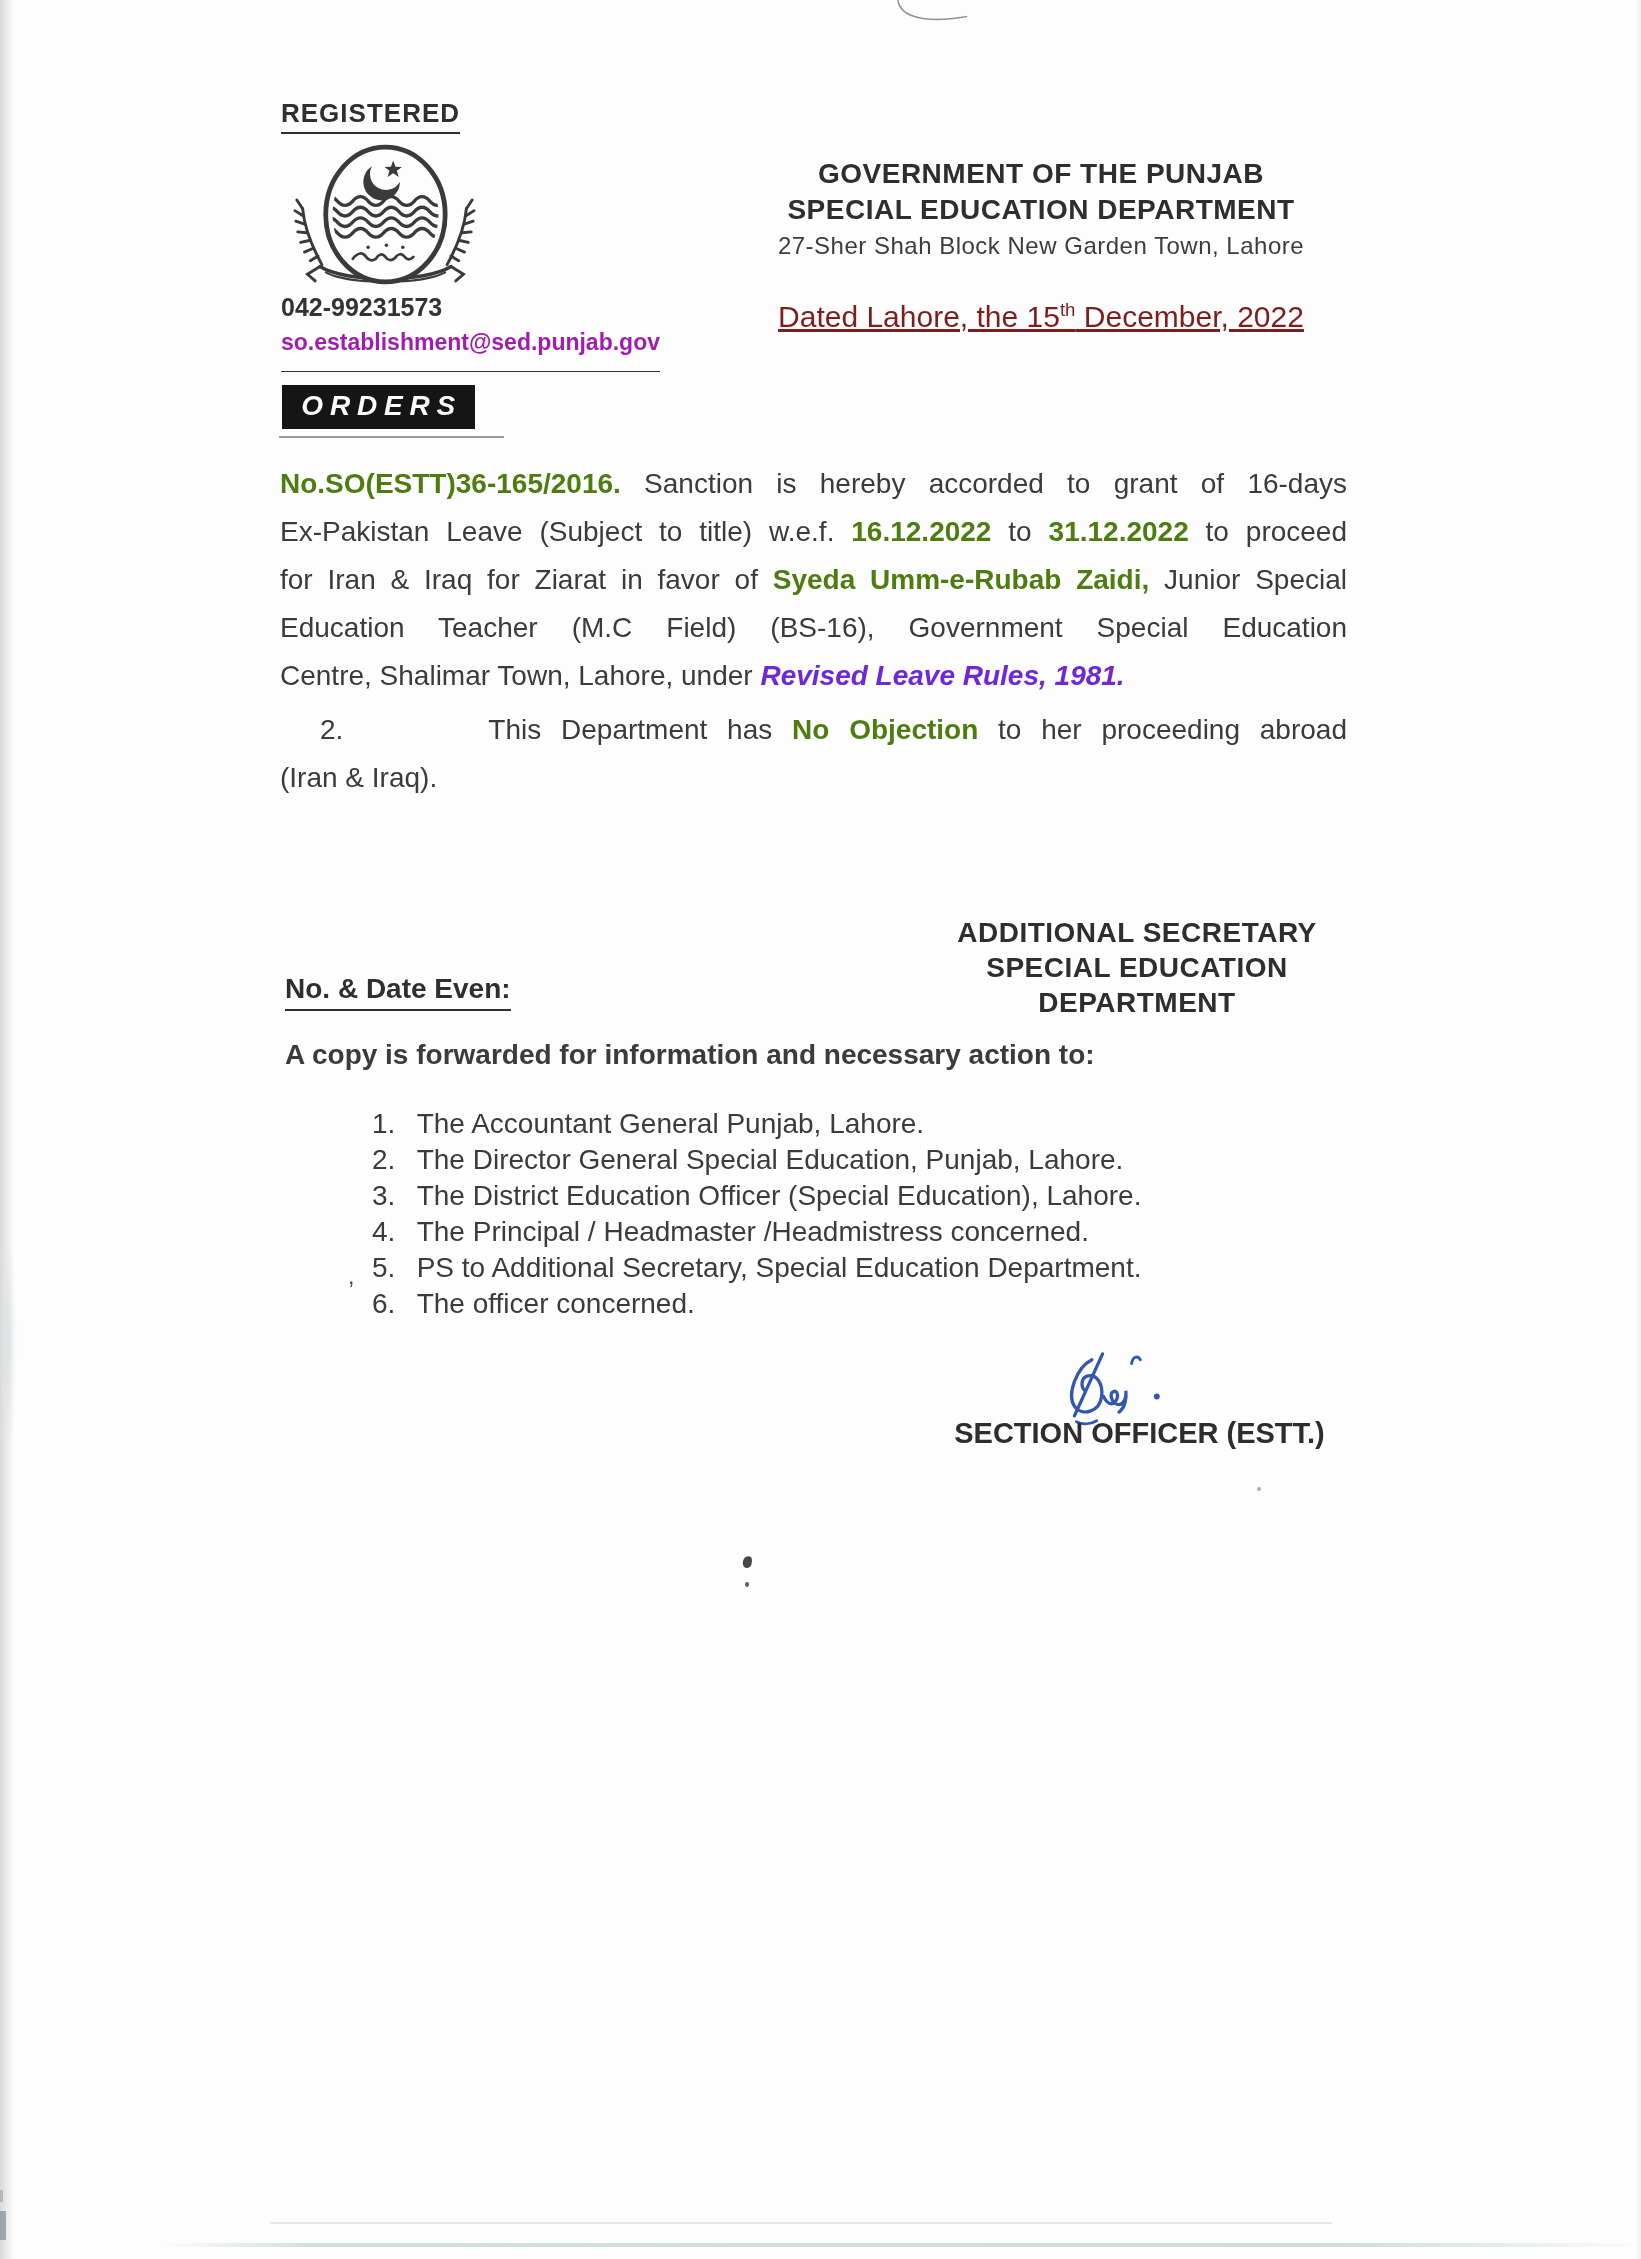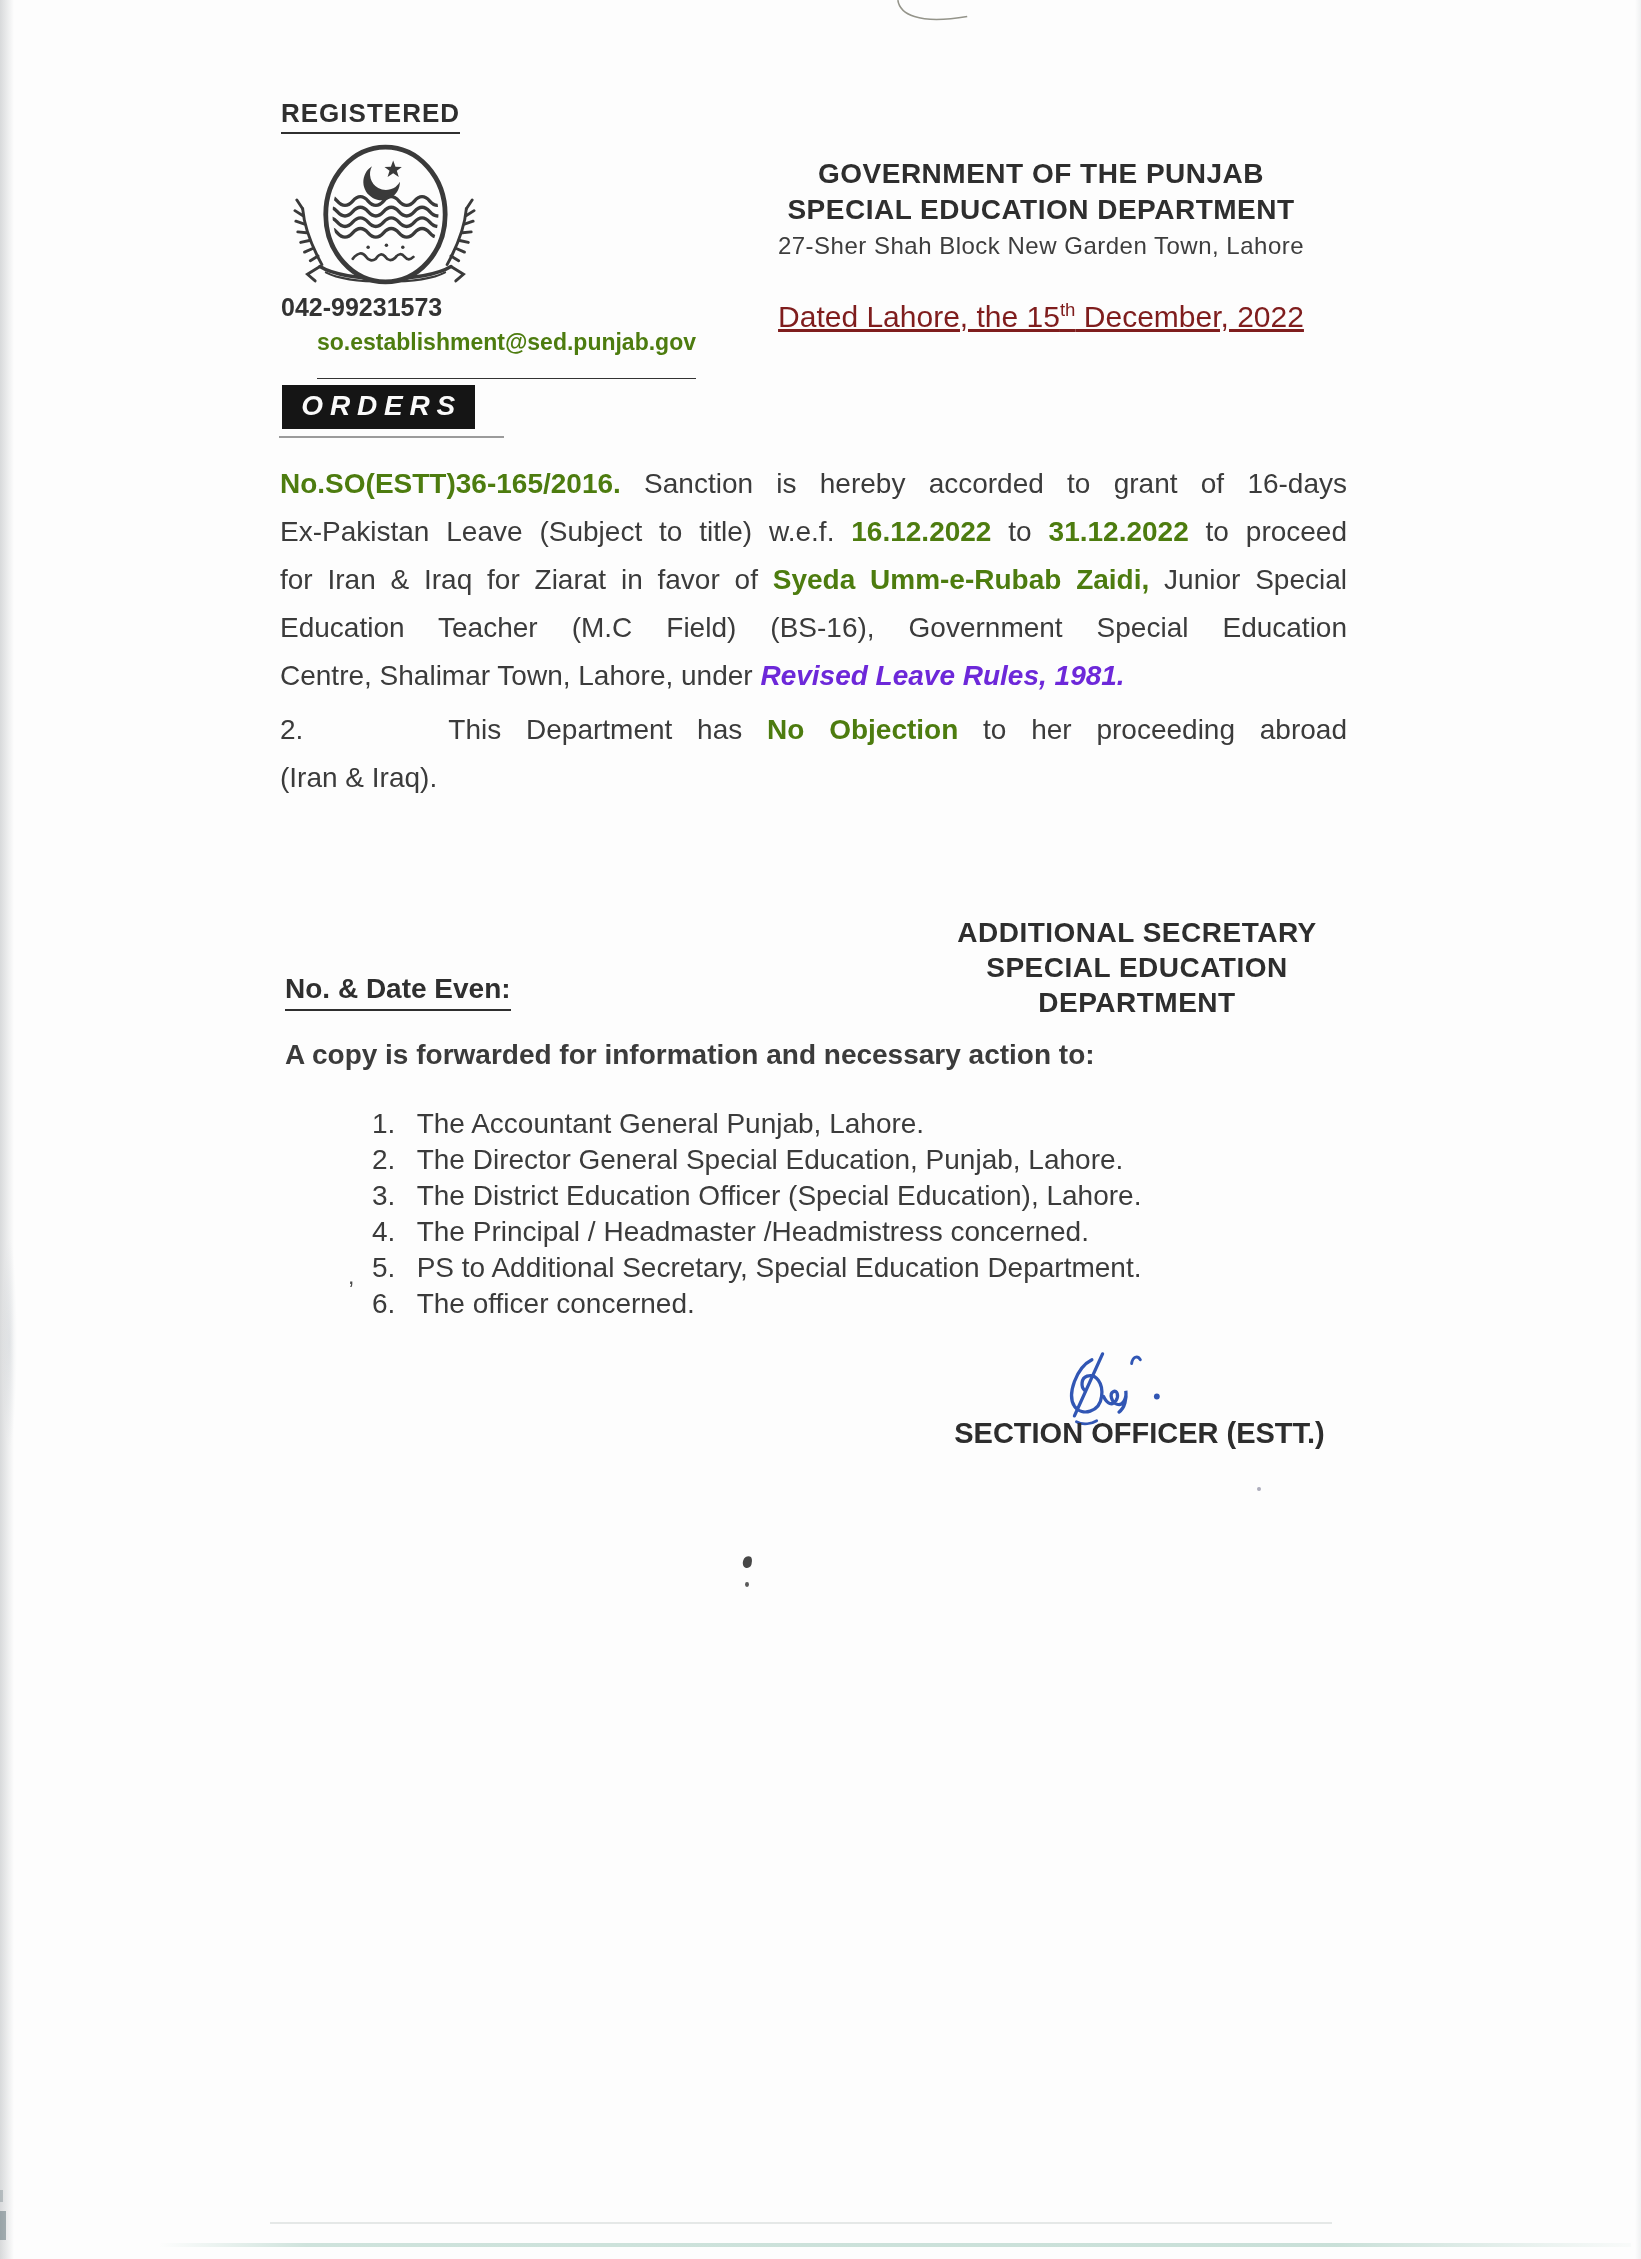--- a/index.html
+++ b/index.html
@@ -4,37 +4,37 @@
 <style>
   html,body{margin:0;padding:0;background:#ffffff;}
   body{width:1641px;height:2259px;position:relative;font-family:"Liberation Sans","DejaVu Sans",sans-serif;color:#3b3b3b;}
   .page{position:absolute;inset:0;background:#fdfdfd;overflow:hidden;}
   .abs{position:absolute;}
   
   .registered{left:281px;top:98px;font-size:26px;font-weight:bold;letter-spacing:1px;color:#2f2f2f;
               border-bottom:2.9px solid #2f2f2f;padding-bottom:2.9px;display:inline-block;}
   .logo{left:293px;top:141px;}
   .phone{left:281px;top:290px;font-size:25px;font-weight:bold;line-height:35px;color:#333;}
-  .email{left:281px;top:326px;font-size:23px;font-weight:bold;line-height:33px;color:#4d7c0f;
-         border-bottom:1.9px solid #333;padding-bottom:19px;display:inline-block;margin-left:36px;}
+  .email{left:281px;top:326px;font-size:23px;font-weight:bold;line-height:33px;color:#a21caf;
+         border-bottom:1.9px solid #333;padding-bottom:12px;display:inline-block;}
   
   .org-block{left:761px;top:156px;width:560px;text-align:center;}
   .org-line{font-size:28px;font-weight:bold;line-height:36px;color:#2e2e2e;letter-spacing:0.5px;}
   .org-address{font-size:24px;line-height:32px;color:#3d3d3d;letter-spacing:0.5px;margin-top:1.9px;}
   .date-line{left:761px;top:290px;width:560px;text-align:center;font-size:30px;line-height:39px;color:#7f1d1d;text-decoration:underline;}
   .date-line sup{font-size:0.62em;}
   
   .orders-box{left:282px;top:385px;background:#151515;color:#fafafa;font-size:28px;font-weight:bold;
               font-style:italic;letter-spacing:6.8px;padding:4.8px 13.5px 6.8px 19.3px;display:inline-block;}
   .orders-underline{left:279px;top:436px;width:225px;height:1.9px;background:#9b9b9b;}
   
   .order-body{left:280px;top:460px;width:1067px;font-size:28px;color:#3b3b3b;}
   .jline{height:48px;line-height:48px;text-align:justify;text-align-last:justify;}
   .lline{height:48px;line-height:48px;text-align:left;}
-  .p2{margin-top:5.8px;}
+  .p2{margin-top:5.8px;margin-left:40px;}
   .tab{display:inline-block;width:145px;}
   b{color:#4d7c0f;}
   .bi{font-weight:bold;font-style:italic;color:#6d28d9;}
   
   .signatory{left:917px;top:867px;width:440px;text-align:center;font-size:28px;font-weight:bold;
              line-height:35px;color:#2e2e2e;letter-spacing:0.5px;margin-top:48px;}
   .no-date{left:285px;top:971px;font-size:28px;font-weight:bold;line-height:35px;color:#2f2f2f;
            border-bottom:2.9px solid #2f2f2f;padding-bottom:2.9px;display:inline-block;}
   .copy-line{left:285px;top:1035px;font-size:28px;line-height:39px;color:#3b3b3b;font-weight:bold;}
   

